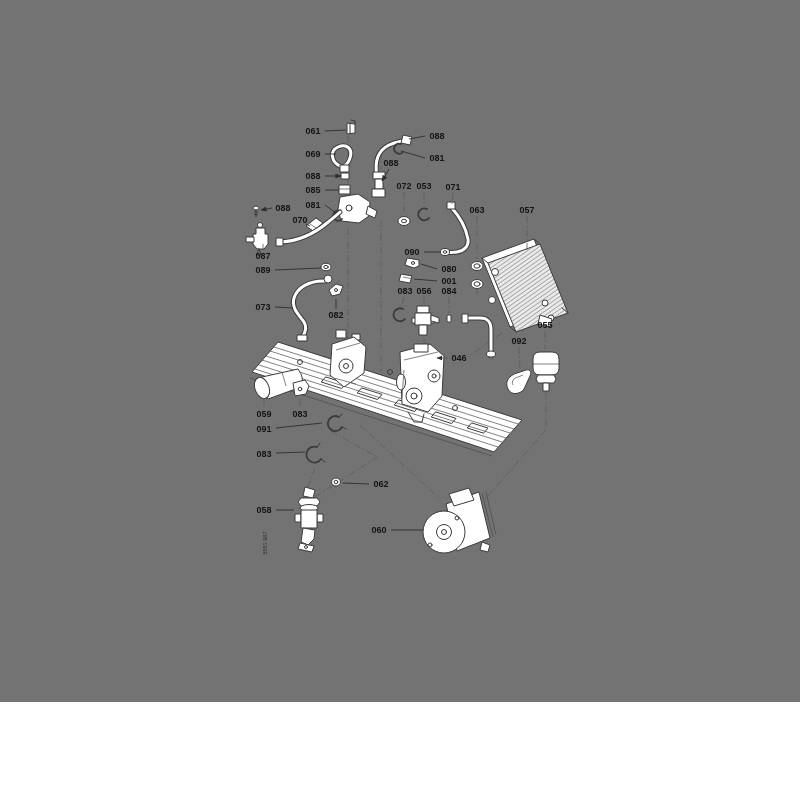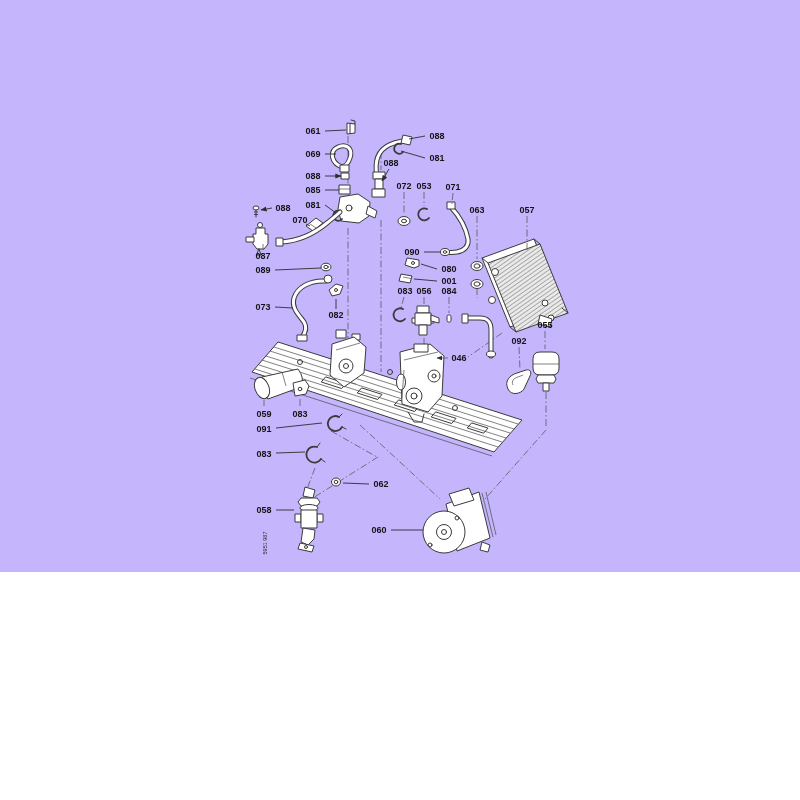--- a/index.html
+++ b/index.html
@@ -1,16 +1,16 @@
 <!DOCTYPE html>
 <html><head>
 <meta charset="utf-8">
 <style>
   html,body{margin:0;padding:0;background:#ffffff;}
-  .stage{position:relative;width:800px;height:572px;background:#c4b5fd;overflow:hidden;}
+  .stage{position:relative;width:800px;height:702px;background:#737373;overflow:hidden;}
   svg{position:absolute;left:0;top:0;}
   .ink{stroke:#3b3b3b;fill:none;stroke-width:1;stroke-linejoin:round;stroke-linecap:round;}
   .fillw{fill:#ffffff;stroke:#3b3b3b;stroke-width:1;stroke-linejoin:round;}
   .pipe-o{stroke:#3b3b3b;stroke-width:5;fill:none;stroke-linecap:round;stroke-linejoin:round;}
   .pipe-i{stroke:#ffffff;stroke-width:3;fill:none;stroke-linecap:round;stroke-linejoin:round;}
   .thin{stroke:#4a4a4a;stroke-width:0.7;fill:none;}
   .cdash{stroke:#5a5a5a;stroke-width:0.8;fill:none;stroke-dasharray:7 2.5 1.5 2.5;}
   .leader{stroke:#2e2e2e;stroke-width:0.9;fill:none;}
   .clip{stroke:#3b3b3b;stroke-width:1.8;fill:none;stroke-linecap:round;}
   .lbl{font:bold 9px "Liberation Sans", sans-serif;fill:#151515;}

